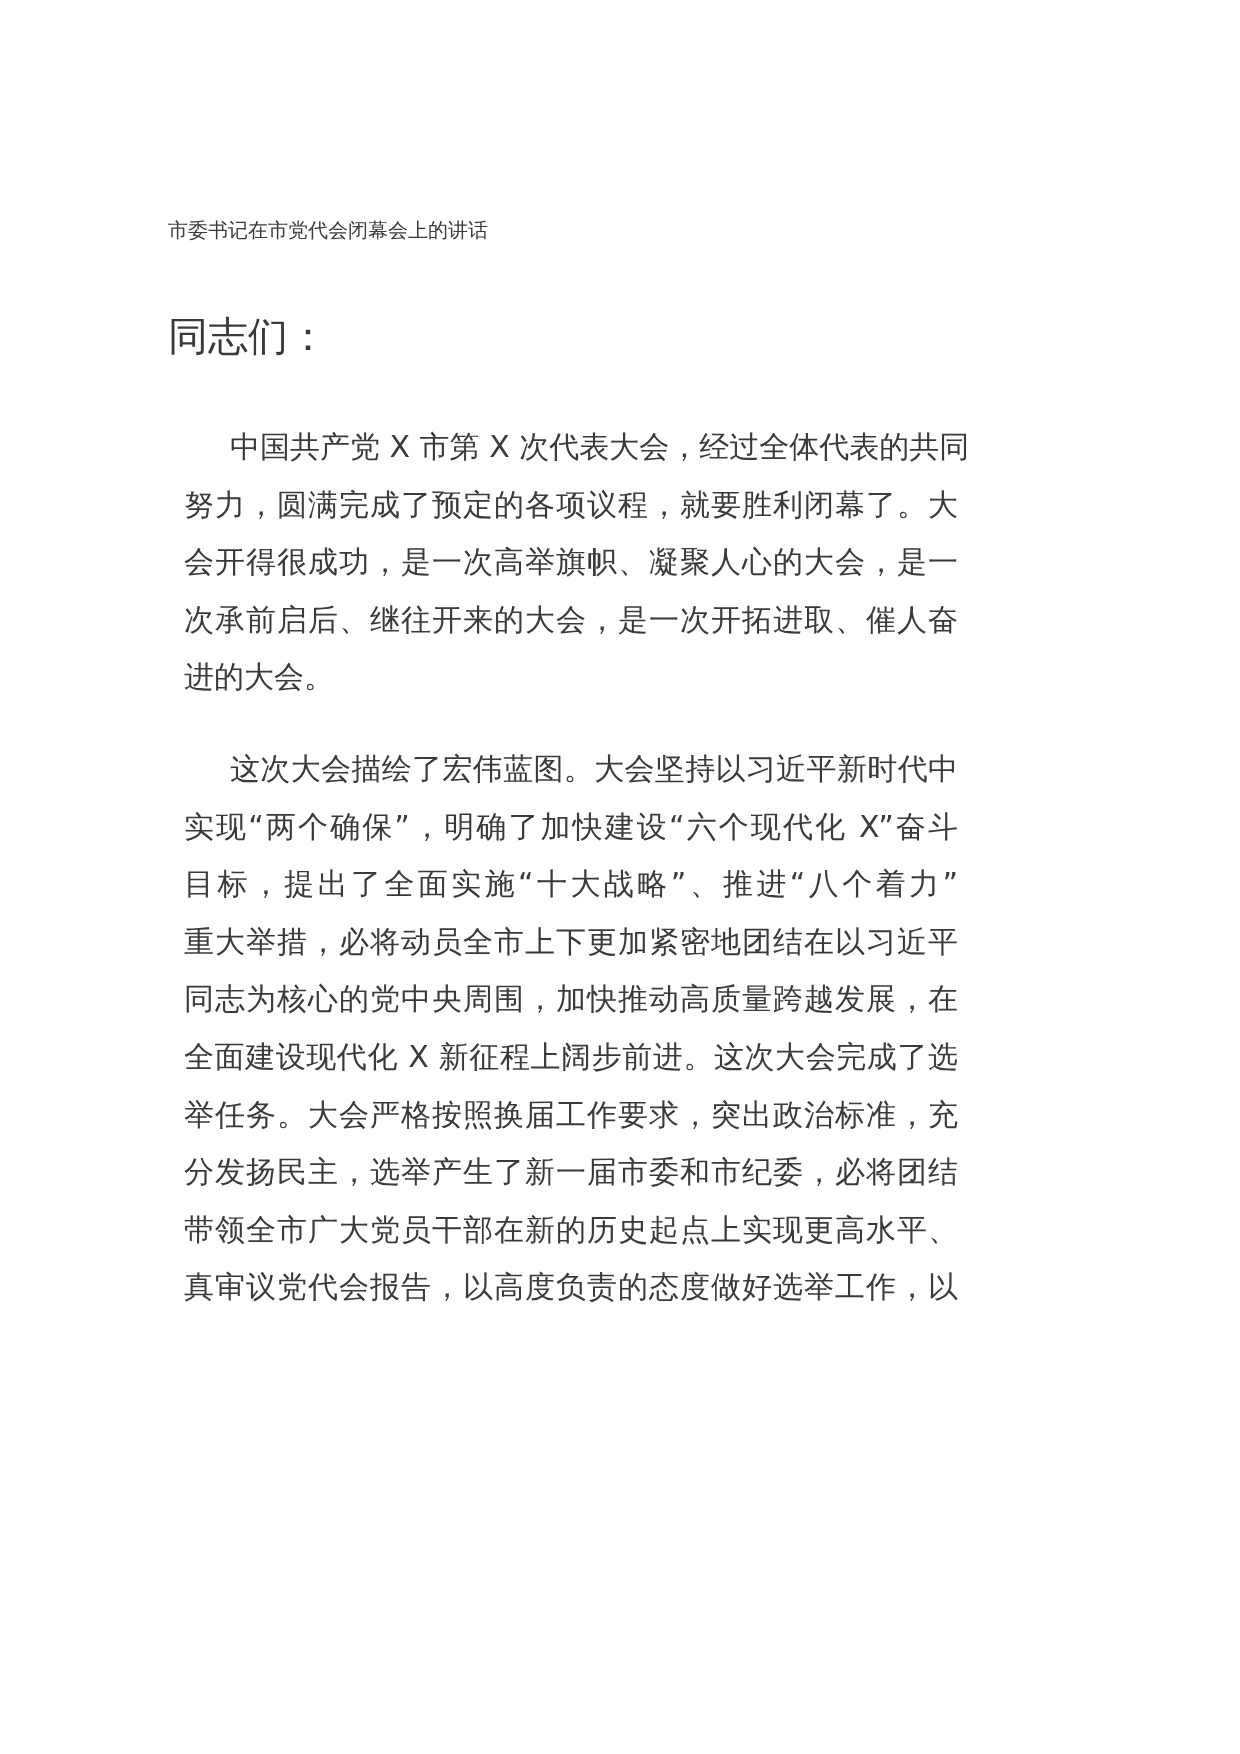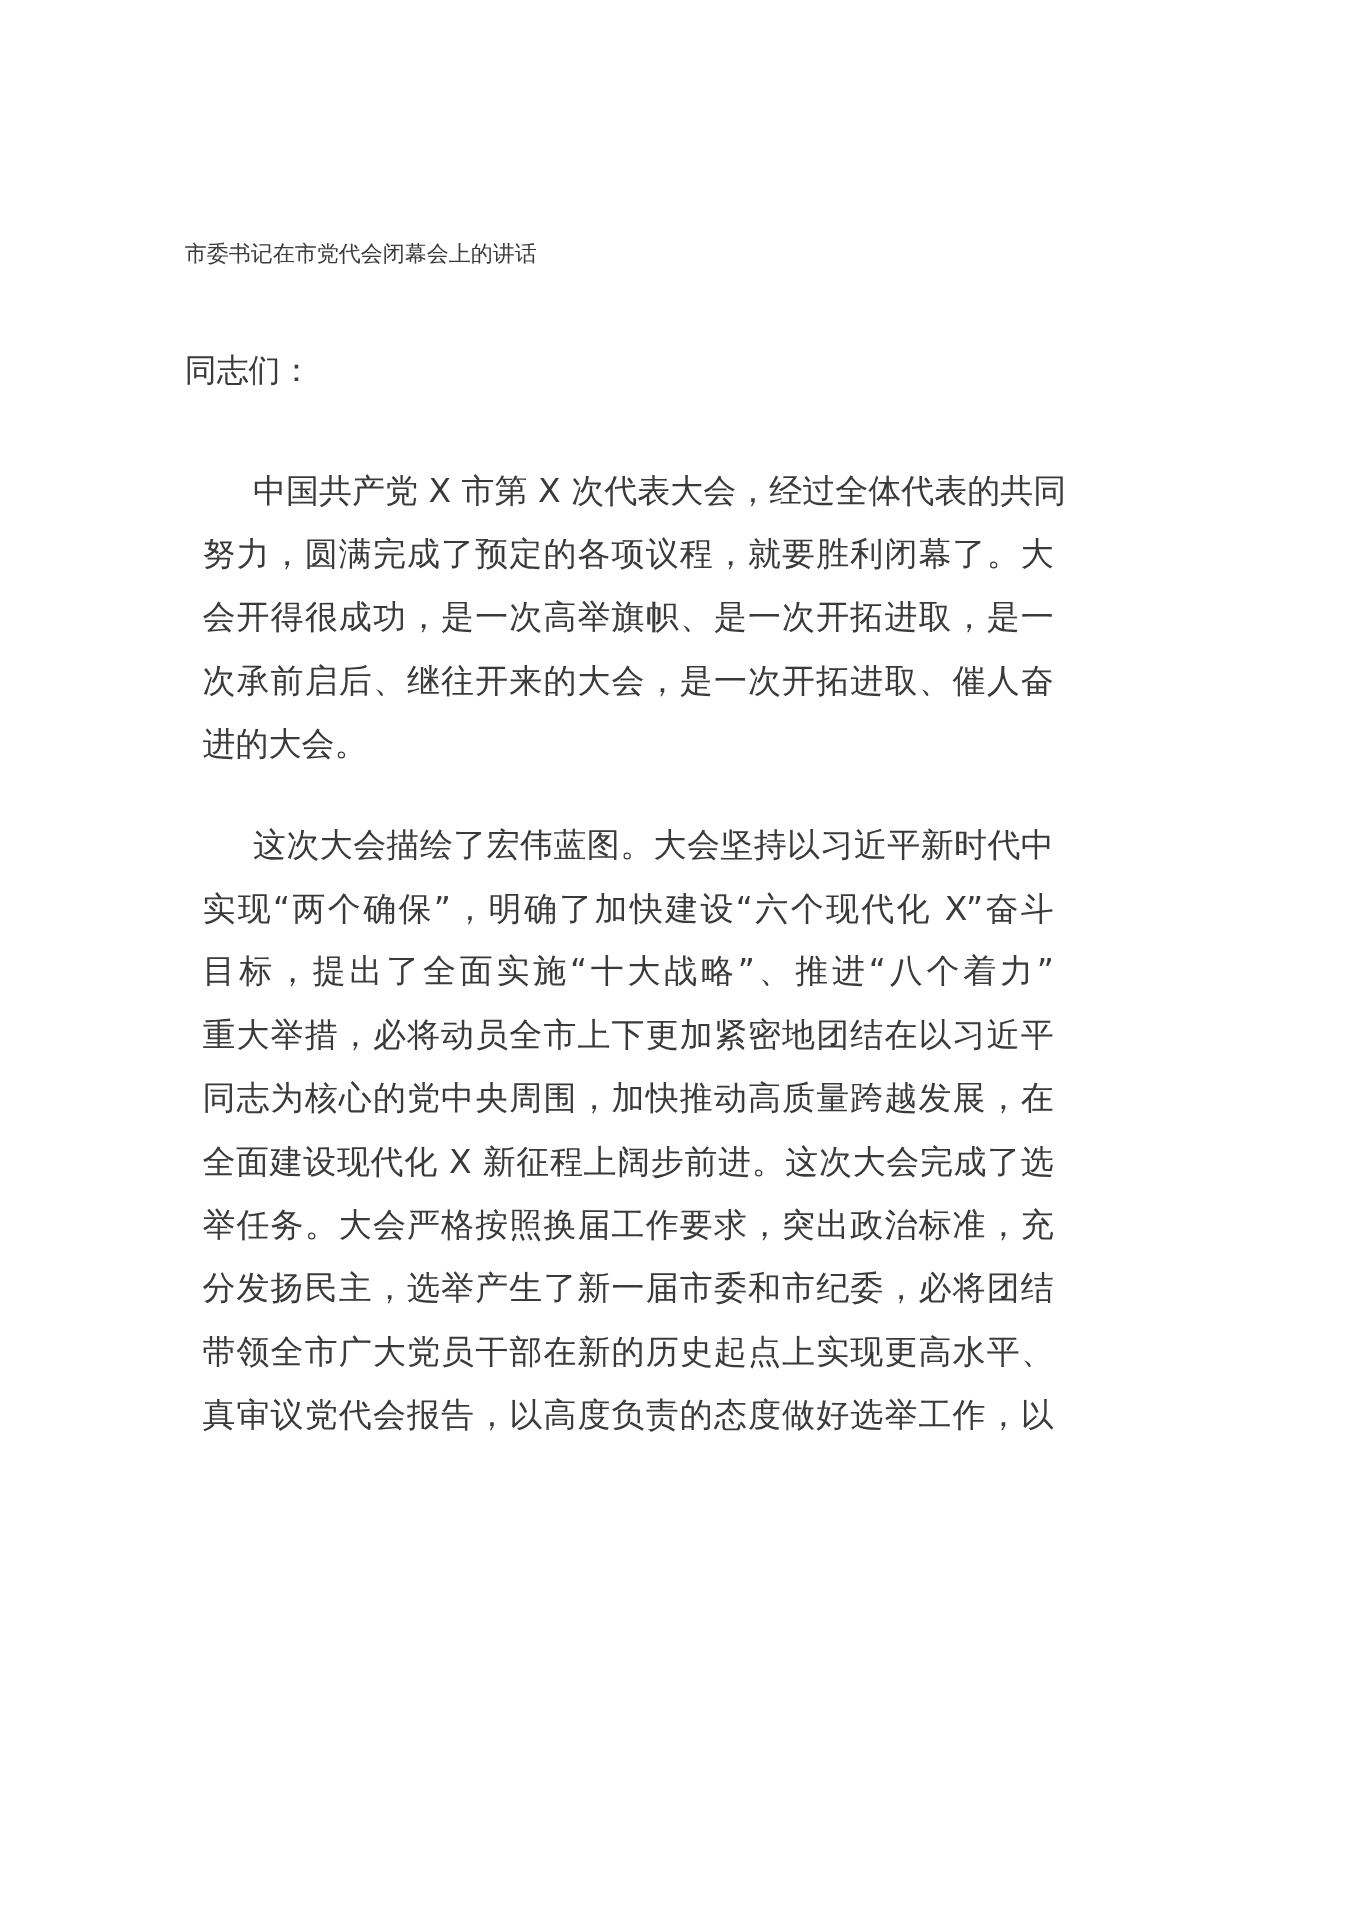--- a/index.html
+++ b/index.html
@@ -28,21 +28,21 @@
       font-size: 20px;
       line-height: 44px;
       white-space: nowrap;
       margin: 0;
       font-weight: normal;
     }
     .salutation {
       position: absolute;
       left: 0;
       top: 314px;
-      font-size: 29px;
+      font-size: 40px;
       line-height: 44px;
       margin: 0;
       white-space: nowrap;
     }
     .para {
       position: absolute;
       left: 0;
       width: 774px;
       margin: 16px;
     }
@@ -68,21 +68,21 @@
 </head>
 <body>
 
 <div class="page">
   <h1 class="title">市委书记在市党代会闭幕会上的讲话</h1>
   <p class="salutation">同志们：</p>
 
   <div class="para" id="p1">
     <span class="line indent">中国共产党 X 市第 X 次代表大会，经过全体代表的共同</span>
     <span class="line">努力，圆满完成了预定的各项议程，就要胜利闭幕了。大</span>
-    <span class="line">会开得很成功，是一次高举旗帜、是一次开拓进取，是一</span>
+    <span class="line">会开得很成功，是一次高举旗帜、凝聚人心的大会，是一</span>
     <span class="line">次承前启后、继往开来的大会，是一次开拓进取、催人奋</span>
     <span class="line last">进的大会。</span>
   </div>
 
   <div class="para" id="p2">
     <span class="line indent">这次大会描绘了宏伟蓝图。大会坚持以习近平新时代中</span>
     <span class="line">实现“两个确保”，明确了加快建设“六个现代化 X”奋斗</span>
     <span class="line">目标，提出了全面实施“十大战略”、推进“八个着力”</span>
     <span class="line">重大举措，必将动员全市上下更加紧密地团结在以习近平</span>
     <span class="line">同志为核心的党中央周围，加快推动高质量跨越发展，在</span>

